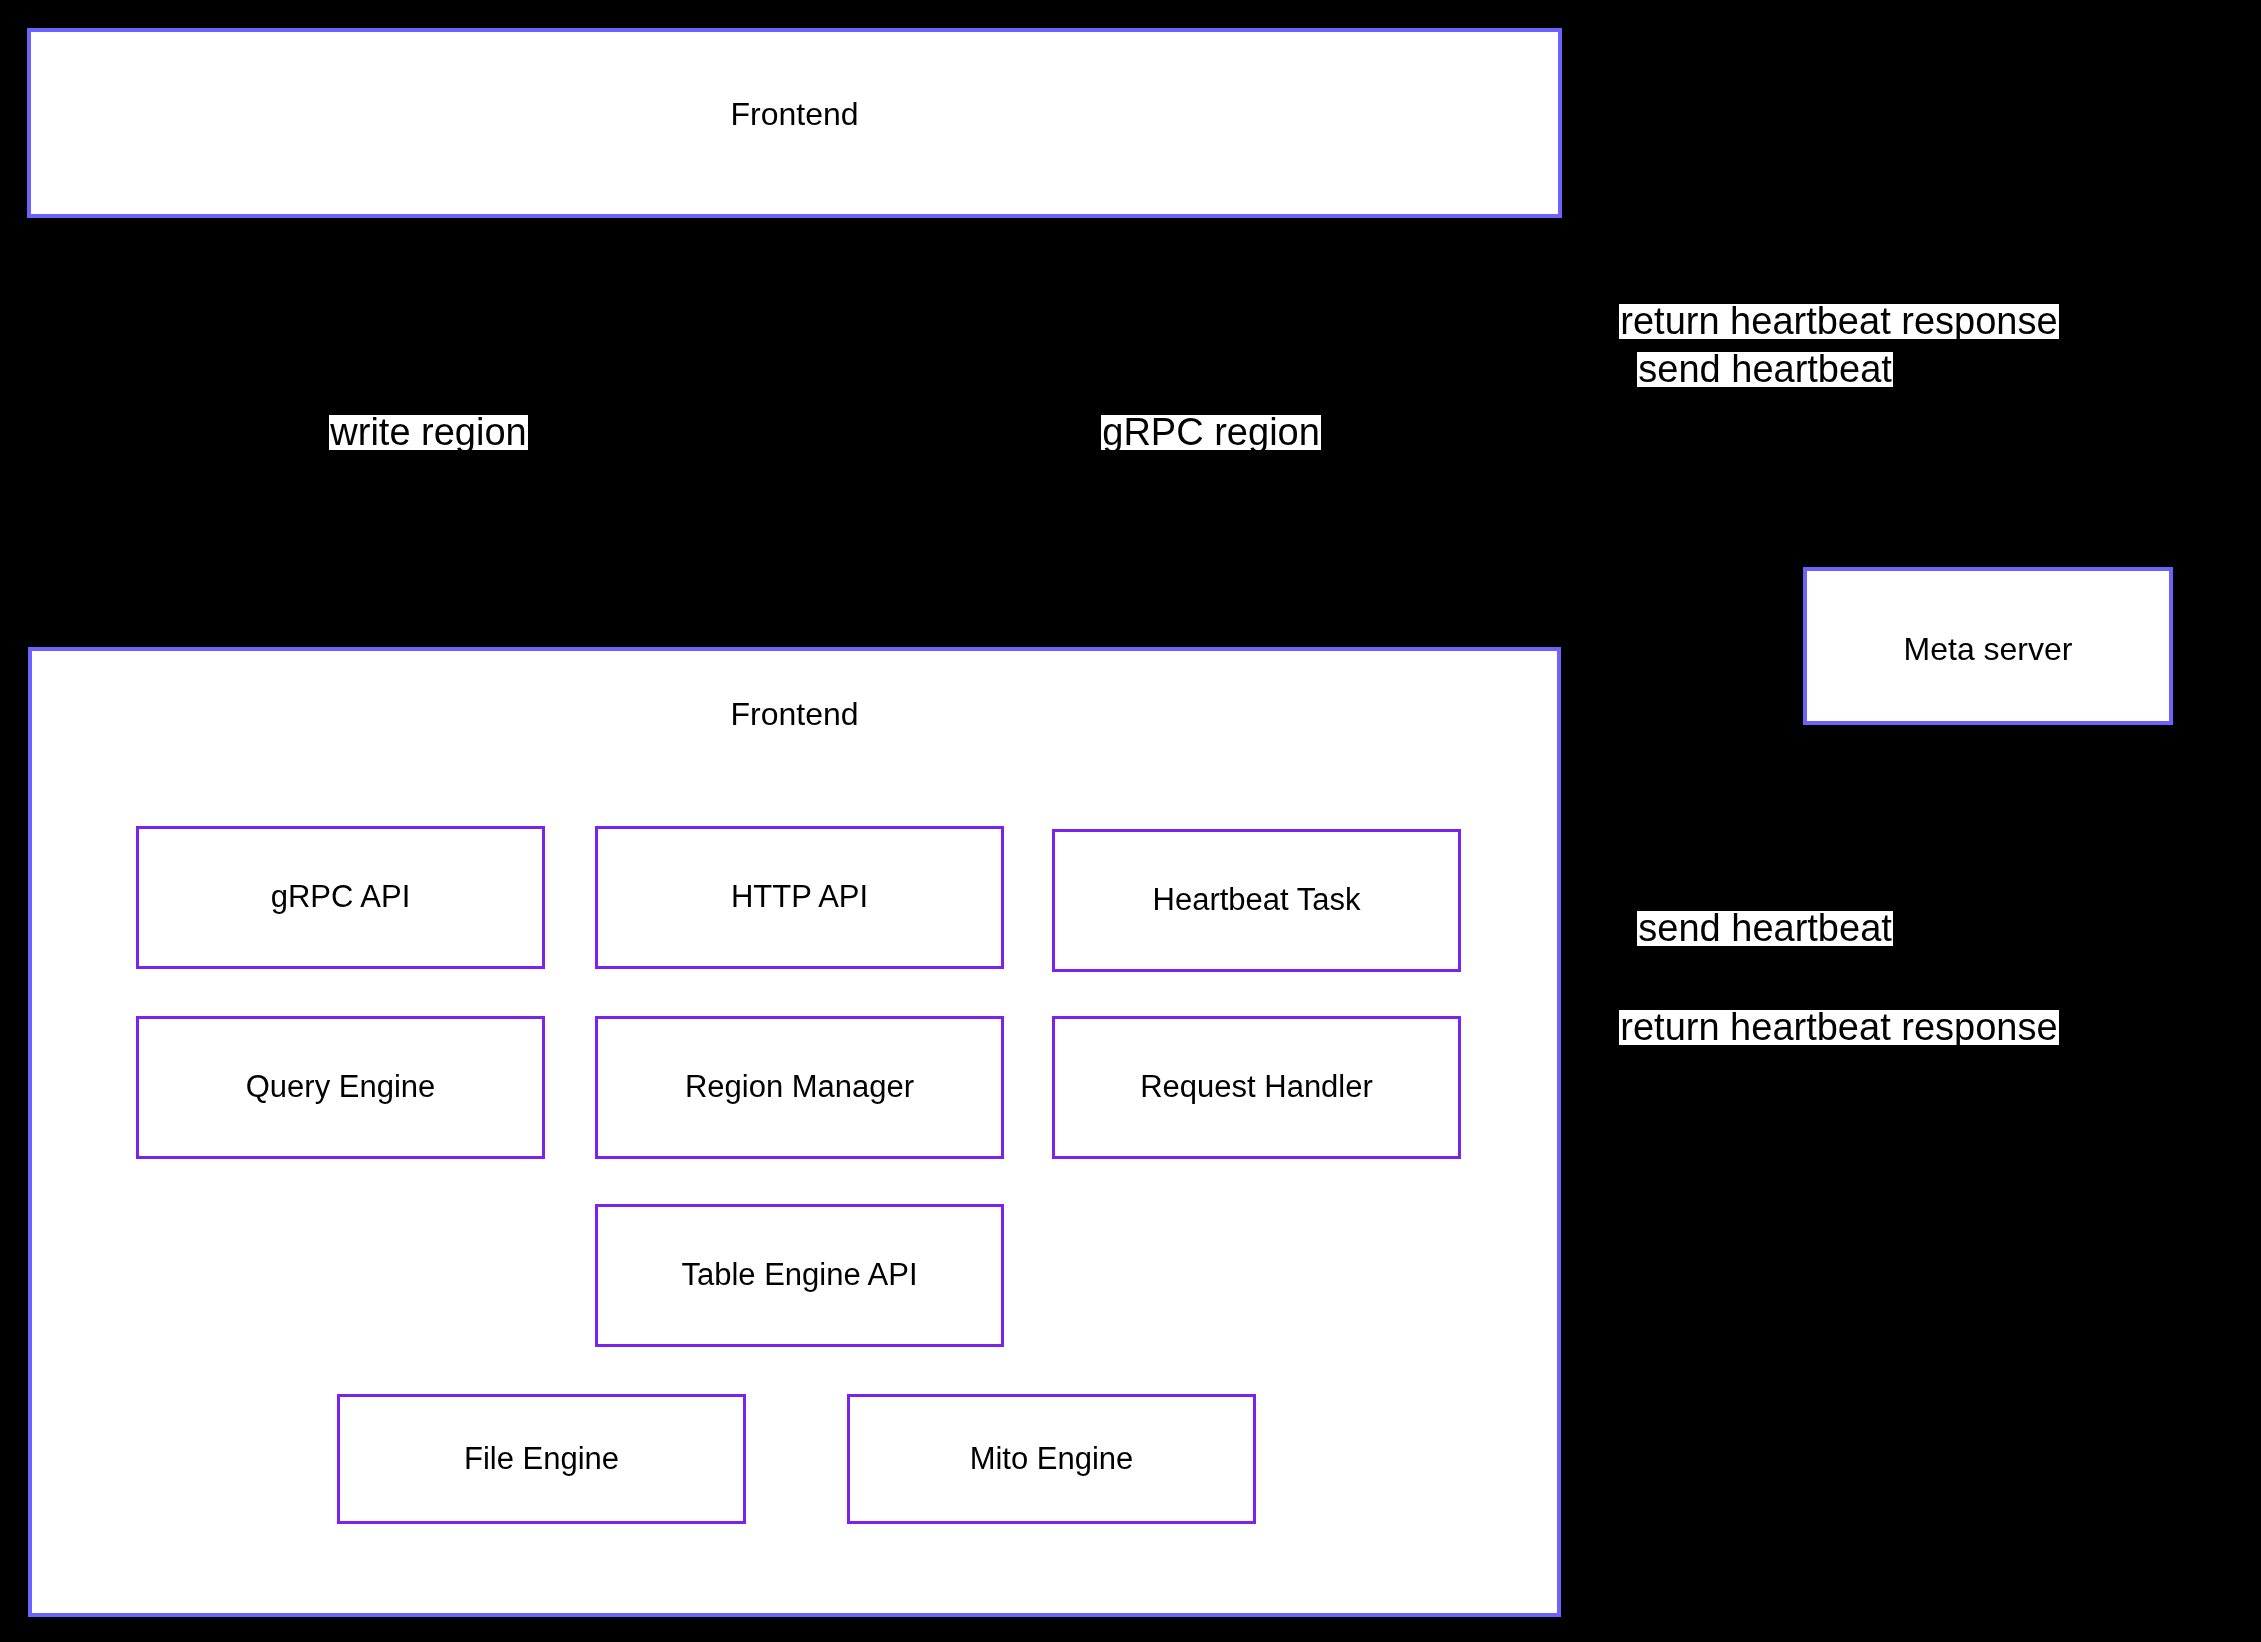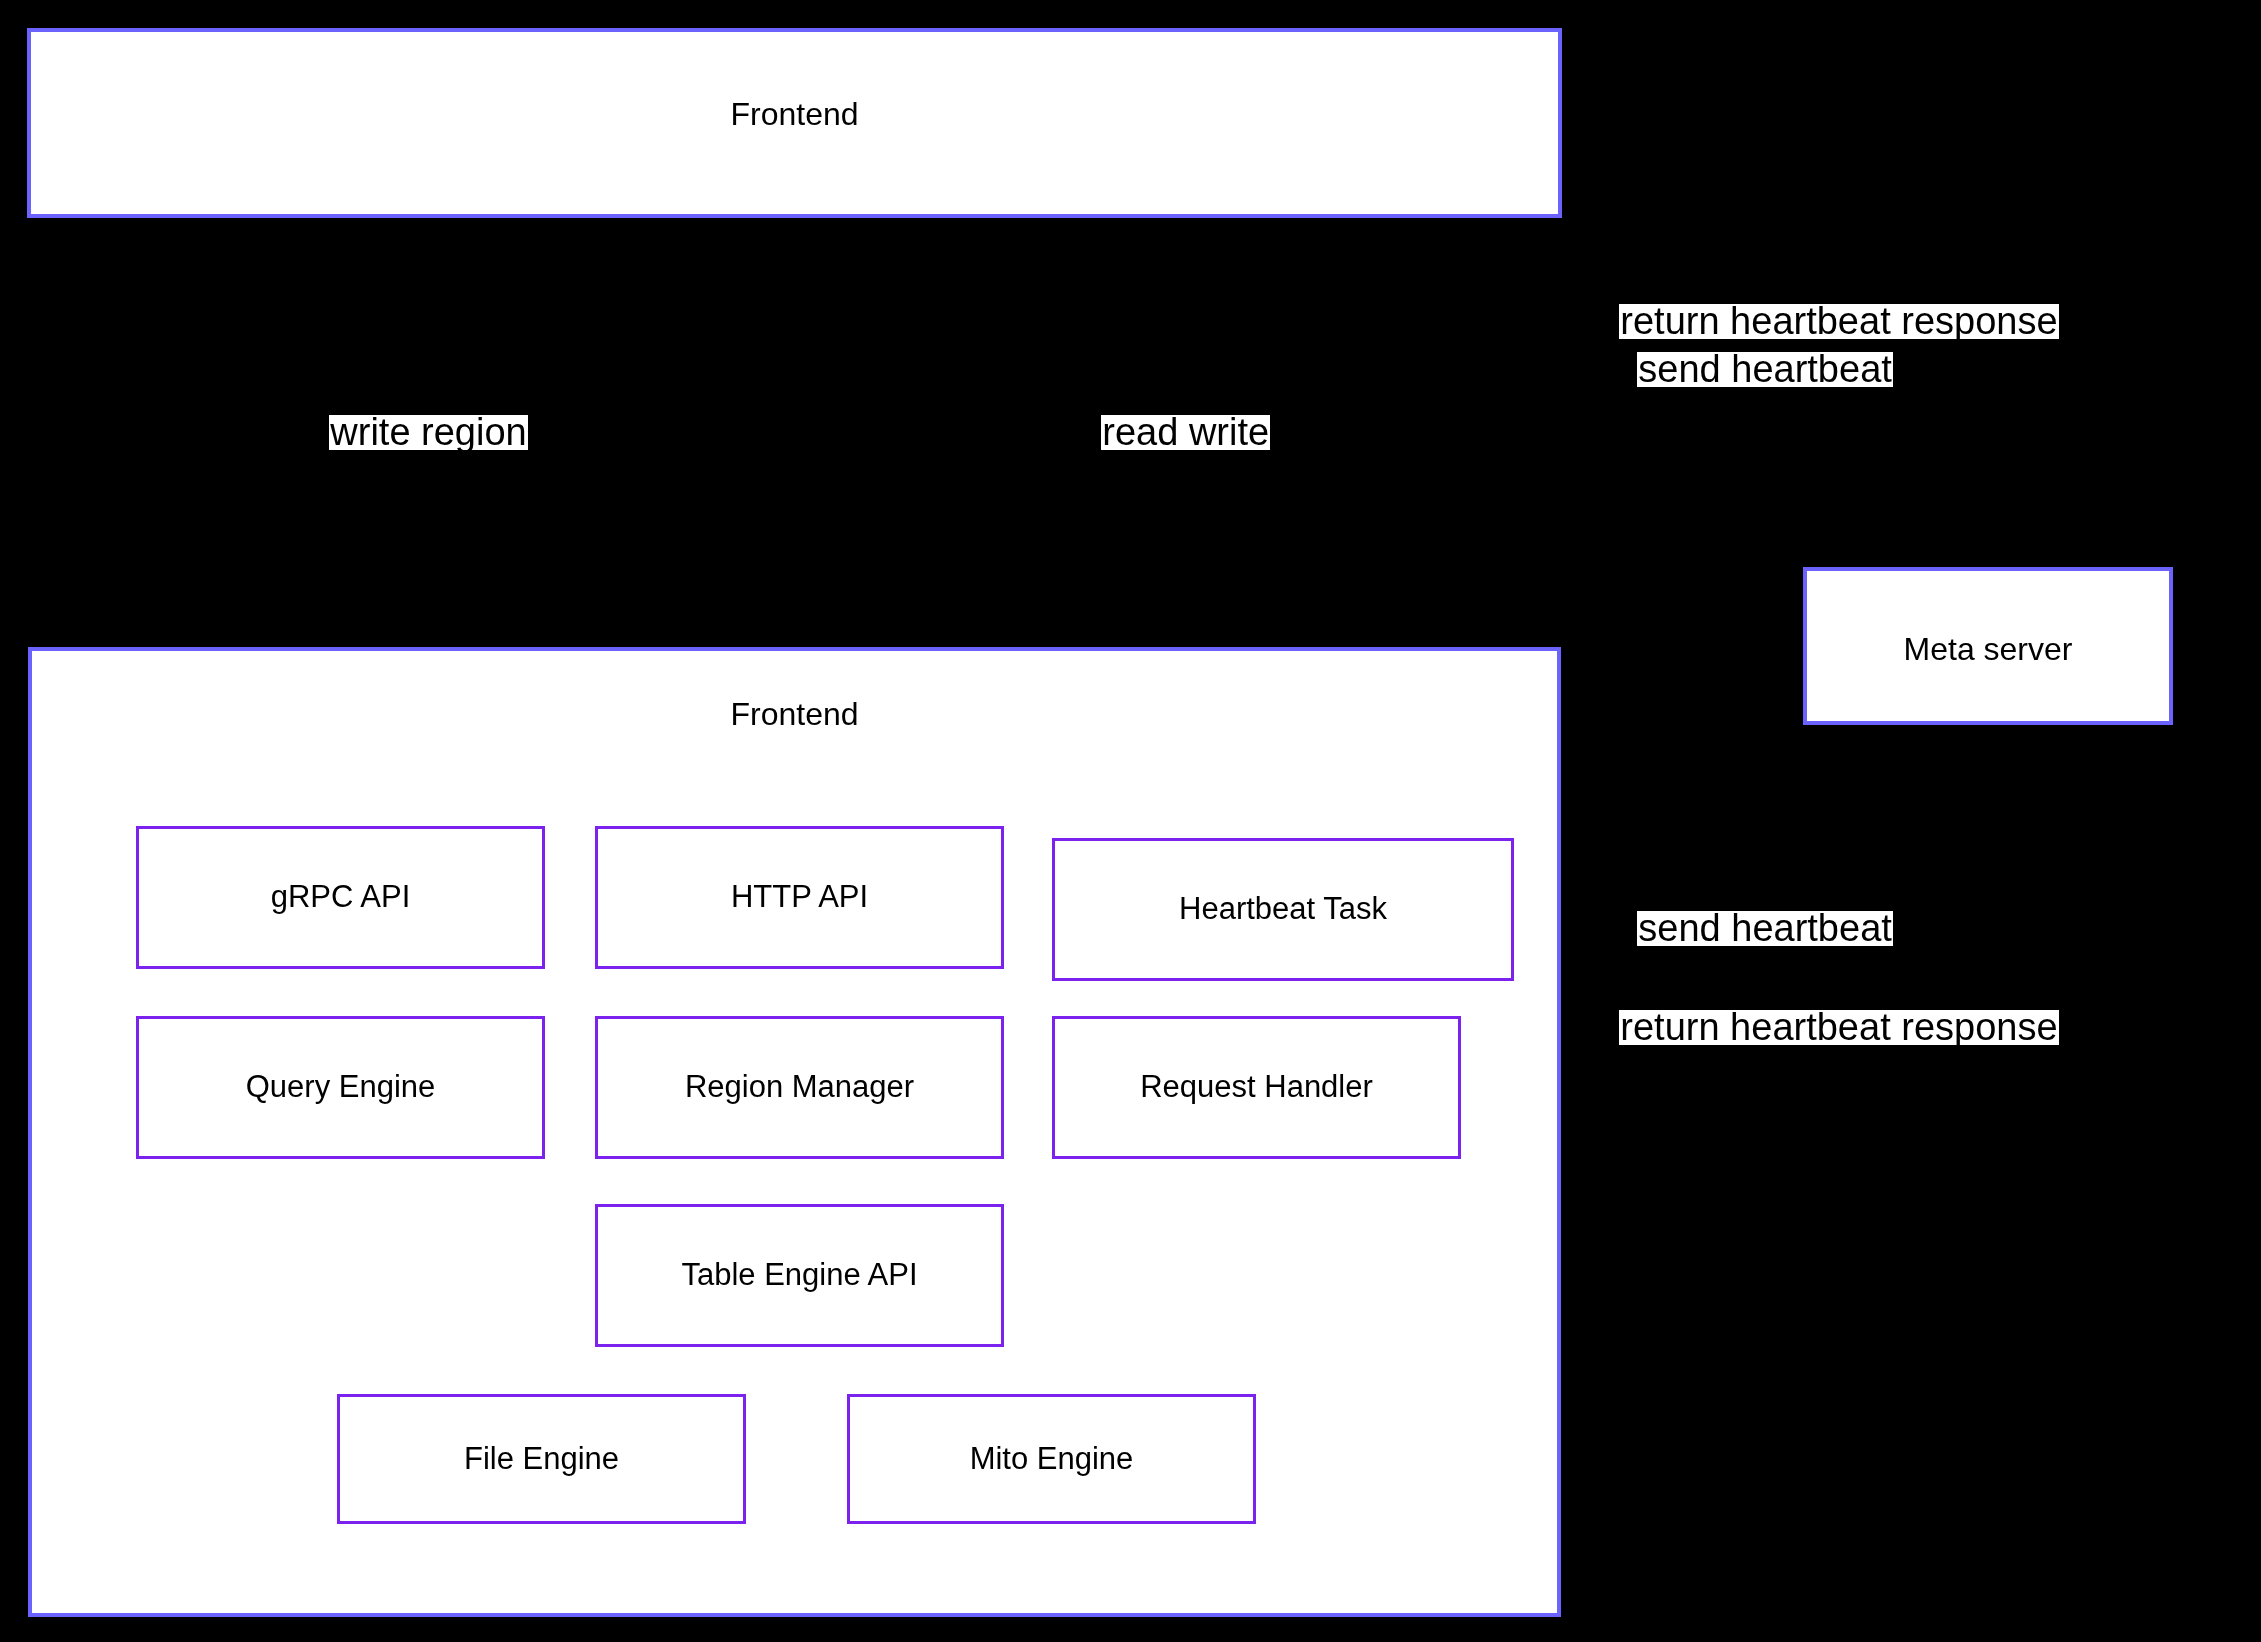--- a/index.html
+++ b/index.html
@@ -111,21 +111,21 @@
 
   <div class="outer-box" style="left:28px; top:647px; width:1533px; height:970px;">
     <div class="outer-title" style="top:46px;">Frontend</div>
 
     <div class="inner-box" style="left:104px; top:175px; width:409px; height:143px;">
       <span class="inner-label">gRPC API</span>
     </div>
     <div class="inner-box" style="left:563px; top:175px; width:409px; height:143px;">
       <span class="inner-label">HTTP API</span>
     </div>
-    <div class="inner-box" style="left:1020px; top:187px; width:462px; height:143px;">
+    <div class="inner-box" style="left:1020px; top:178px; width:409px; height:143px;">
       <span class="inner-label">Heartbeat Task</span>
     </div>
 
     <div class="inner-box" style="left:104px; top:365px; width:409px; height:143px;">
       <span class="inner-label">Query Engine</span>
     </div>
     <div class="inner-box" style="left:563px; top:365px; width:409px; height:143px;">
       <span class="inner-label">Region Manager</span>
     </div>
     <div class="inner-box" style="left:1020px; top:365px; width:409px; height:143px;">
@@ -139,21 +139,21 @@
     <div class="inner-box" style="left:305px; top:743px; width:409px; height:130px;">
       <span class="inner-label">File Engine</span>
     </div>
     <div class="inner-box" style="left:815px; top:743px; width:409px; height:130px;">
       <span class="inner-label">Mito Engine</span>
     </div>
   </div>
 
   <div class="edge-label" style="left:329px; top:415px;">write region</div>
 
-  <div class="edge-label" style="left:1101px; top:415px;">read write</div>
+  <div class="edge-label" style="left:1101px; top:415px;">gRPC region</div>
 
   <div class="edge-label" style="left:1619px; top:304px;">return heartbeat response</div>
 
   <div class="edge-label" style="left:1637px; top:352px;">send heartbeat</div>
 
   <div class="edge-label" style="left:1637px; top:911px;">send heartbeat</div>
 
   <div class="edge-label" style="left:1619px; top:1010px;">return heartbeat response</div>
 
 </div>

